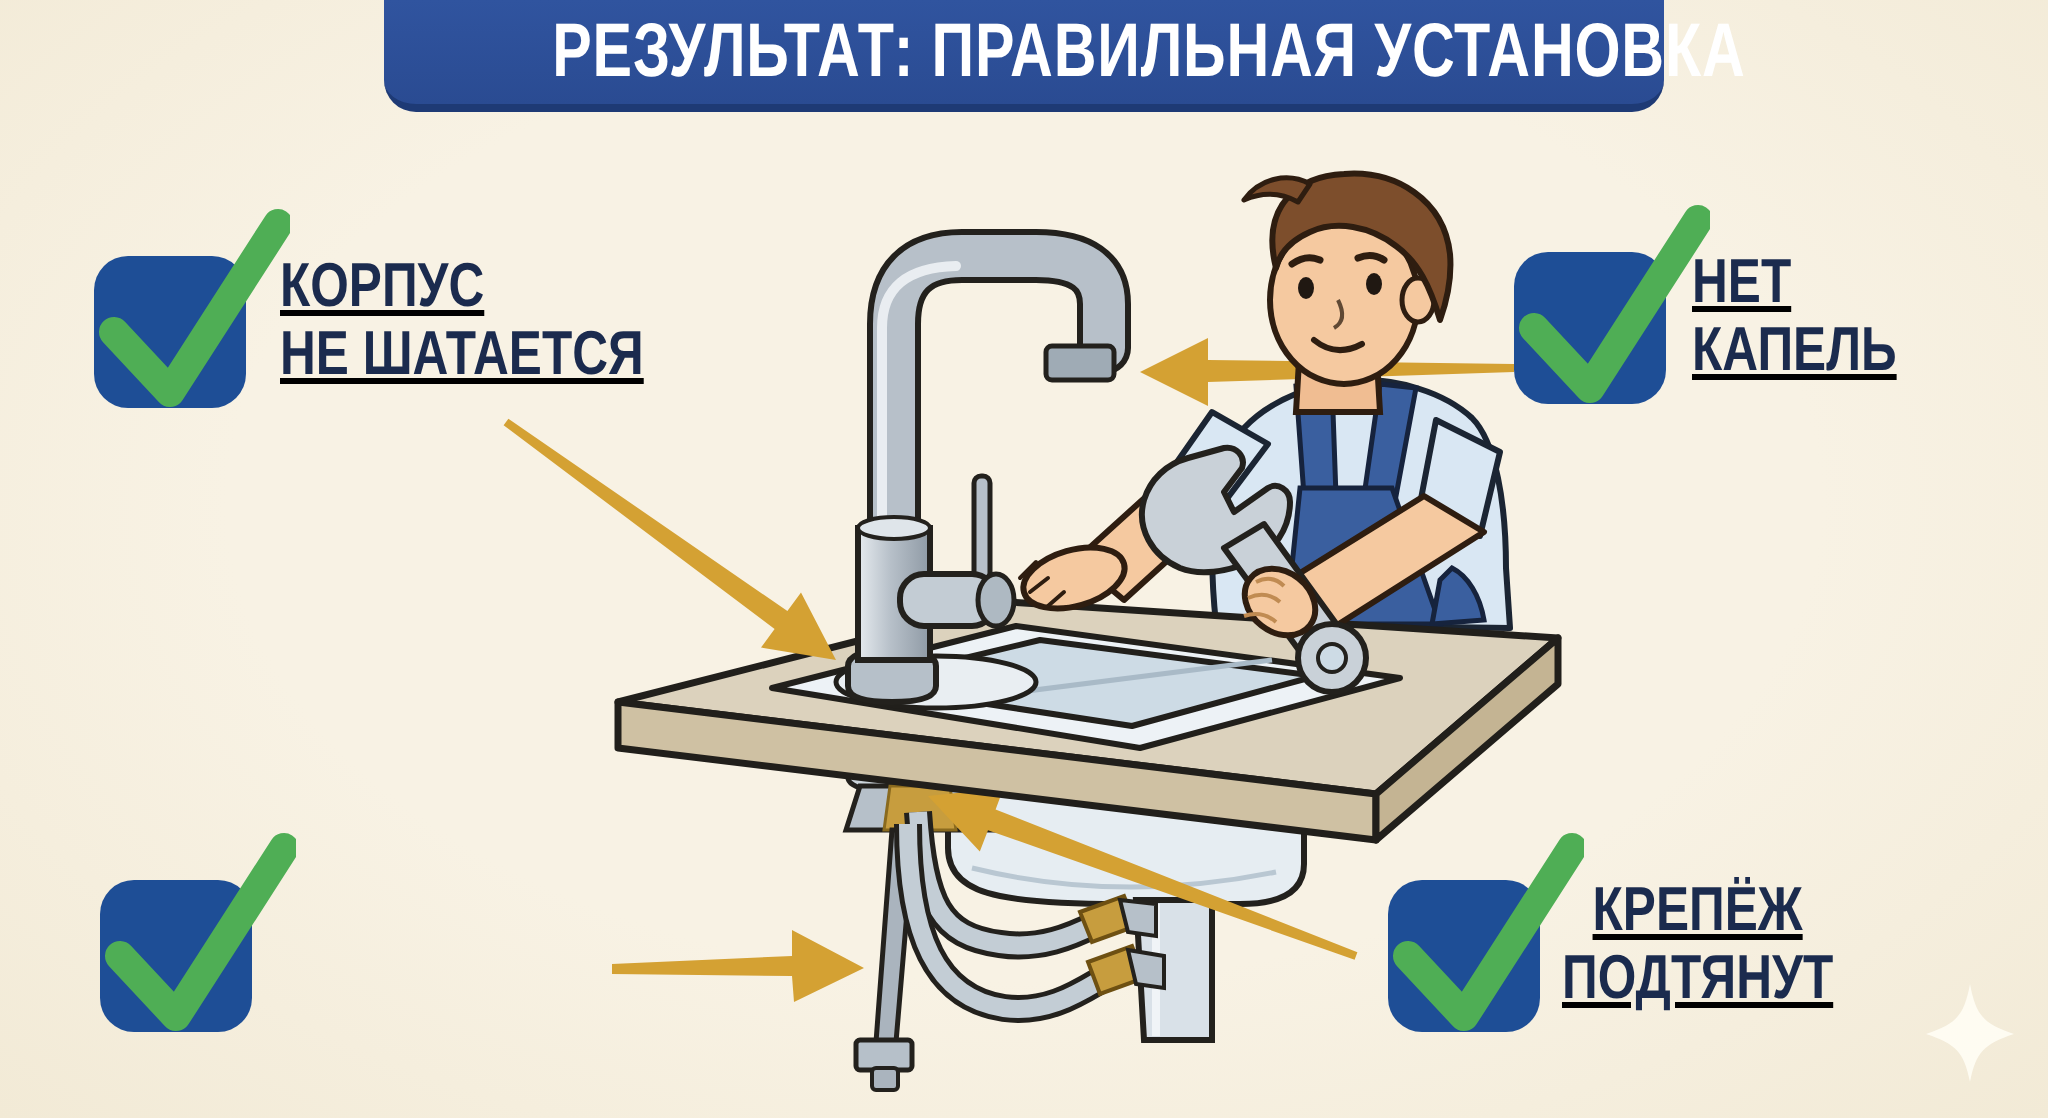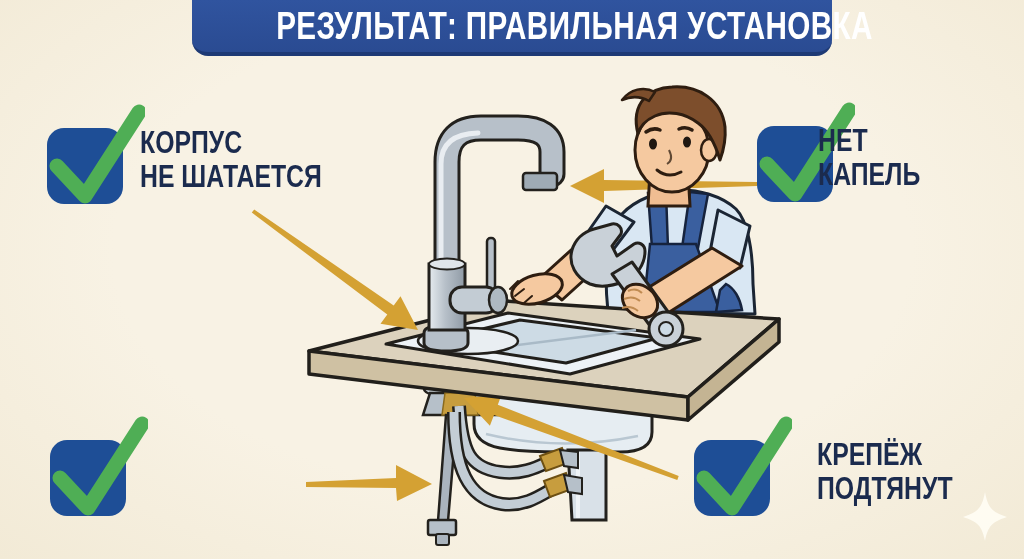--- a/index.html
+++ b/index.html
@@ -17,21 +17,21 @@
     text-align:left;
   }
   .banner-text{
     display:inline-block;color:#ffffff;font-weight:bold;font-size:38px;
     line-height:52px;white-space:nowrap;
     transform:scaleX(.78);transform-origin:50% 50%;
     letter-spacing:.5px;
   }
   
   .check-svg{position:absolute;width:100px;height:104px;}
-  .check-text{position:absolute;}
+  .check-text{position:absolute;text-decoration:underline;}
   .check-line{
     font-weight:bold;font-size:31px;line-height:34px;color:#1b2b4e;
     transform:scaleX(.8);transform-origin:0 50%;white-space:nowrap;
   }
   .svg-scene{position:absolute;left:0;top:0;}
 </style>
 </head>
 <body>
 
 <div id="page">
@@ -163,32 +163,32 @@
   </svg>
   <div class="check-text" style="left:140px;top:126px;">
     <div class="check-line">КОРПУС</div>
     <div class="check-line">НЕ ШАТАЕТСЯ</div>
   </div>
 
   <svg class="check-svg" style="left:755px;top:100px;" viewBox="0 0 100 104">
     <rect x="2" y="26" width="76" height="76" rx="17" fill="#1e4e96"></rect>
     <path d="M12 64 L40 94 L94 10" fill="none" stroke="#4fae55" stroke-width="15" stroke-linecap="round" stroke-linejoin="round"></path>
   </svg>
-  <div class="check-text" style="left:818px;top:124px;">
+  <div class="check-text" style="left:846px;top:124px;">
     <div class="check-line">НЕТ</div>
     <div class="check-line">КАПЕЛЬ</div>
   </div>
 
   <svg class="check-svg" style="left:48px;top:414px;" viewBox="0 0 100 104">
     <rect x="2" y="26" width="76" height="76" rx="17" fill="#1e4e96"></rect>
     <path d="M12 64 L40 94 L94 10" fill="none" stroke="#4fae55" stroke-width="15" stroke-linecap="round" stroke-linejoin="round"></path>
   </svg>
 
   <svg class="check-svg" style="left:692px;top:414px;" viewBox="0 0 100 104">
     <rect x="2" y="26" width="76" height="76" rx="17" fill="#1e4e96"></rect>
     <path d="M12 64 L40 94 L94 10" fill="none" stroke="#4fae55" stroke-width="15" stroke-linecap="round" stroke-linejoin="round"></path>
   </svg>
-  <div class="check-text" style="left:817px;top:438px;">
+  <div class="check-text" style="left:781px;top:438px;text-align:center;">
     <div class="check-line">КРЕПЁЖ</div>
     <div class="check-line">ПОДТЯНУТ</div>
   </div>
 
 </div>
 
 </body></html>

